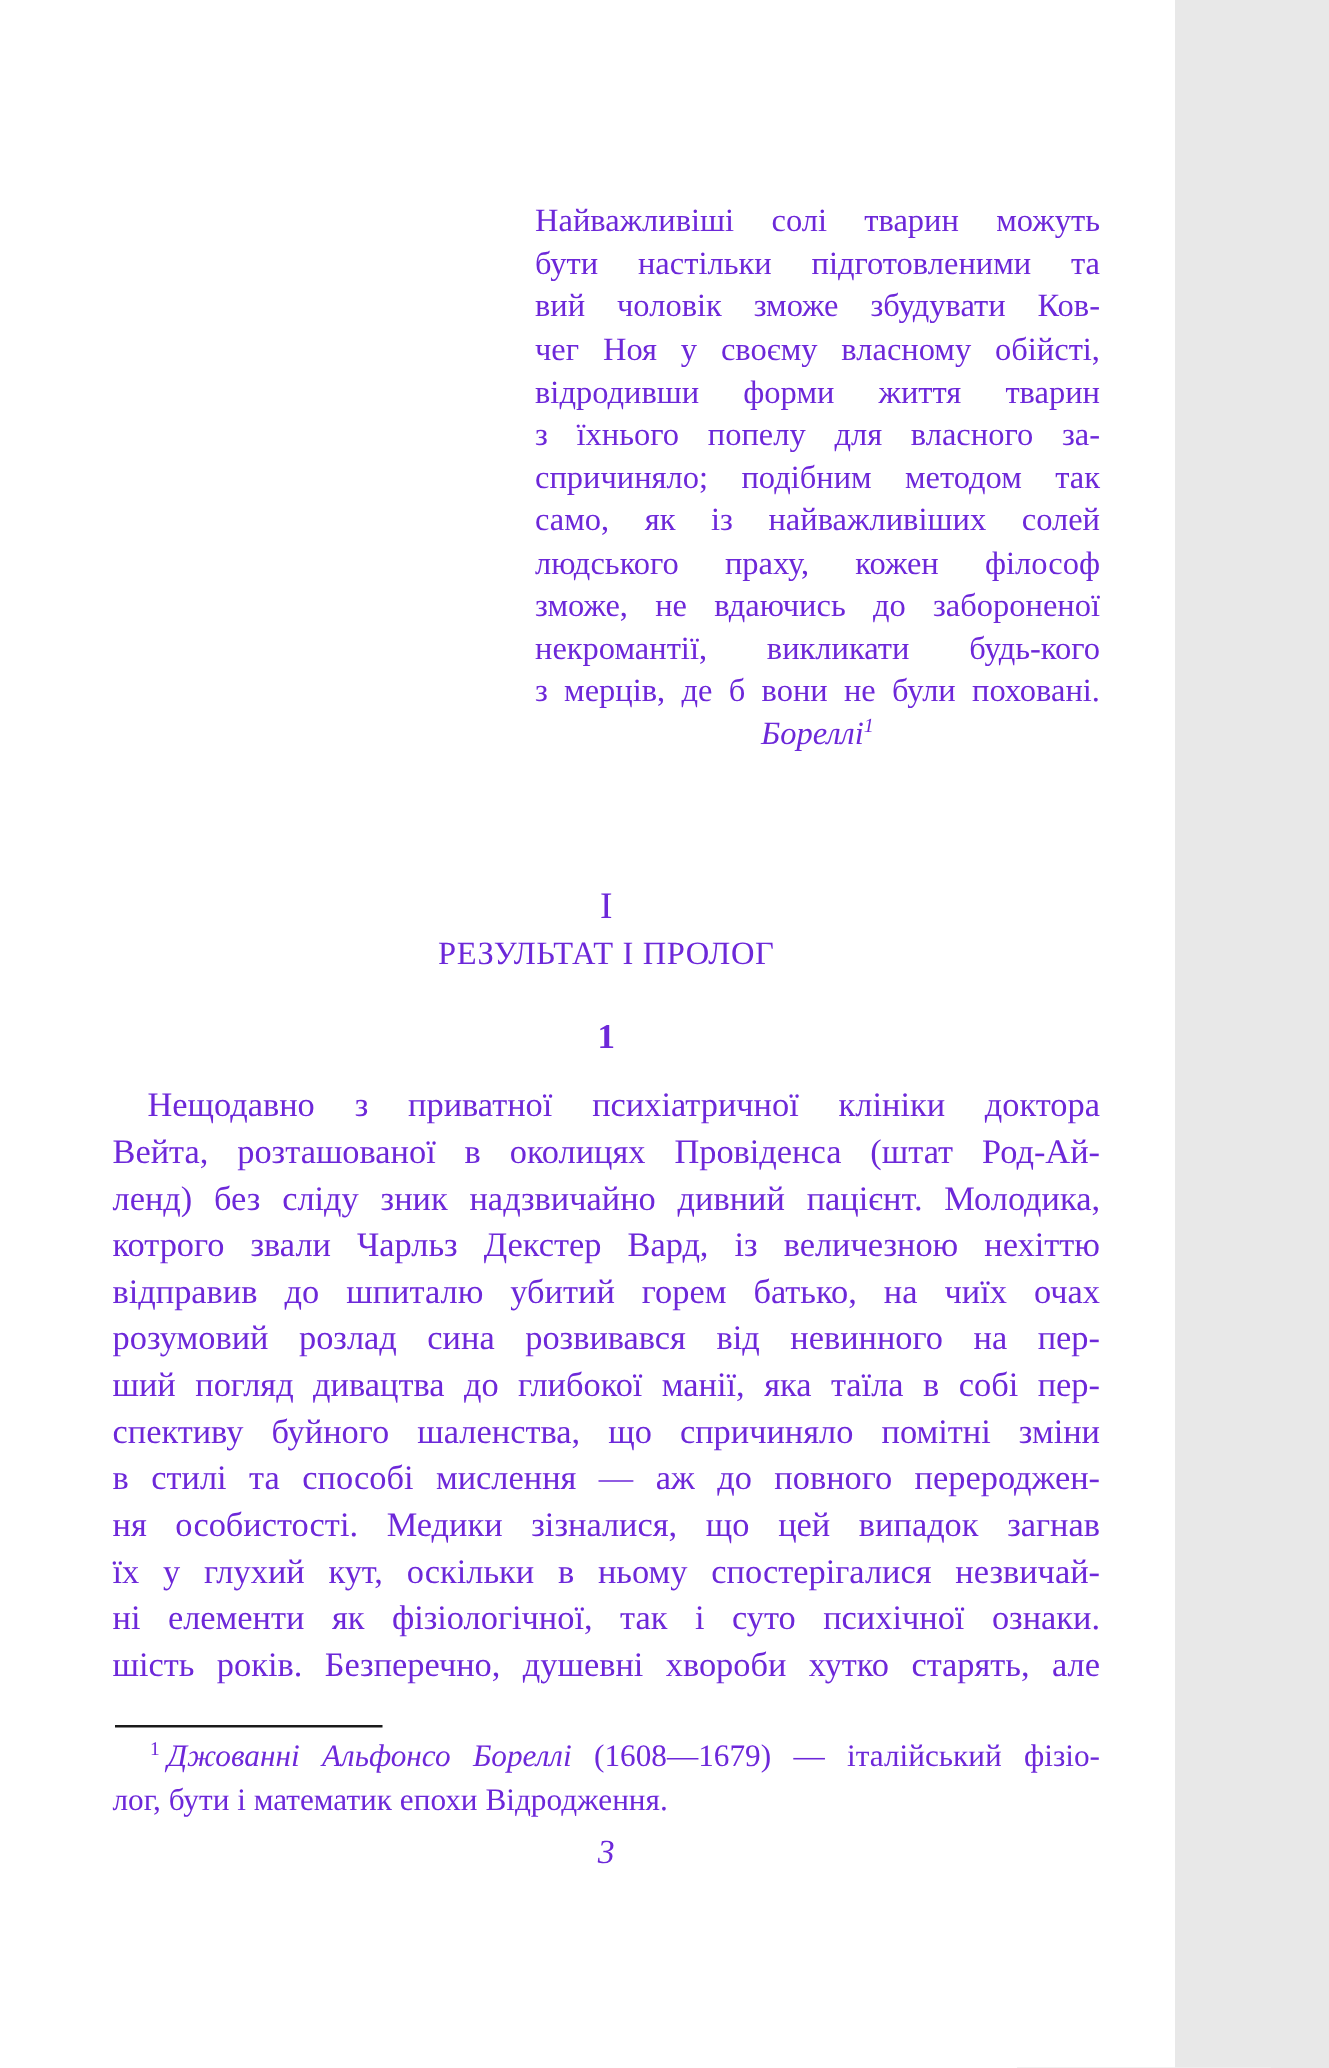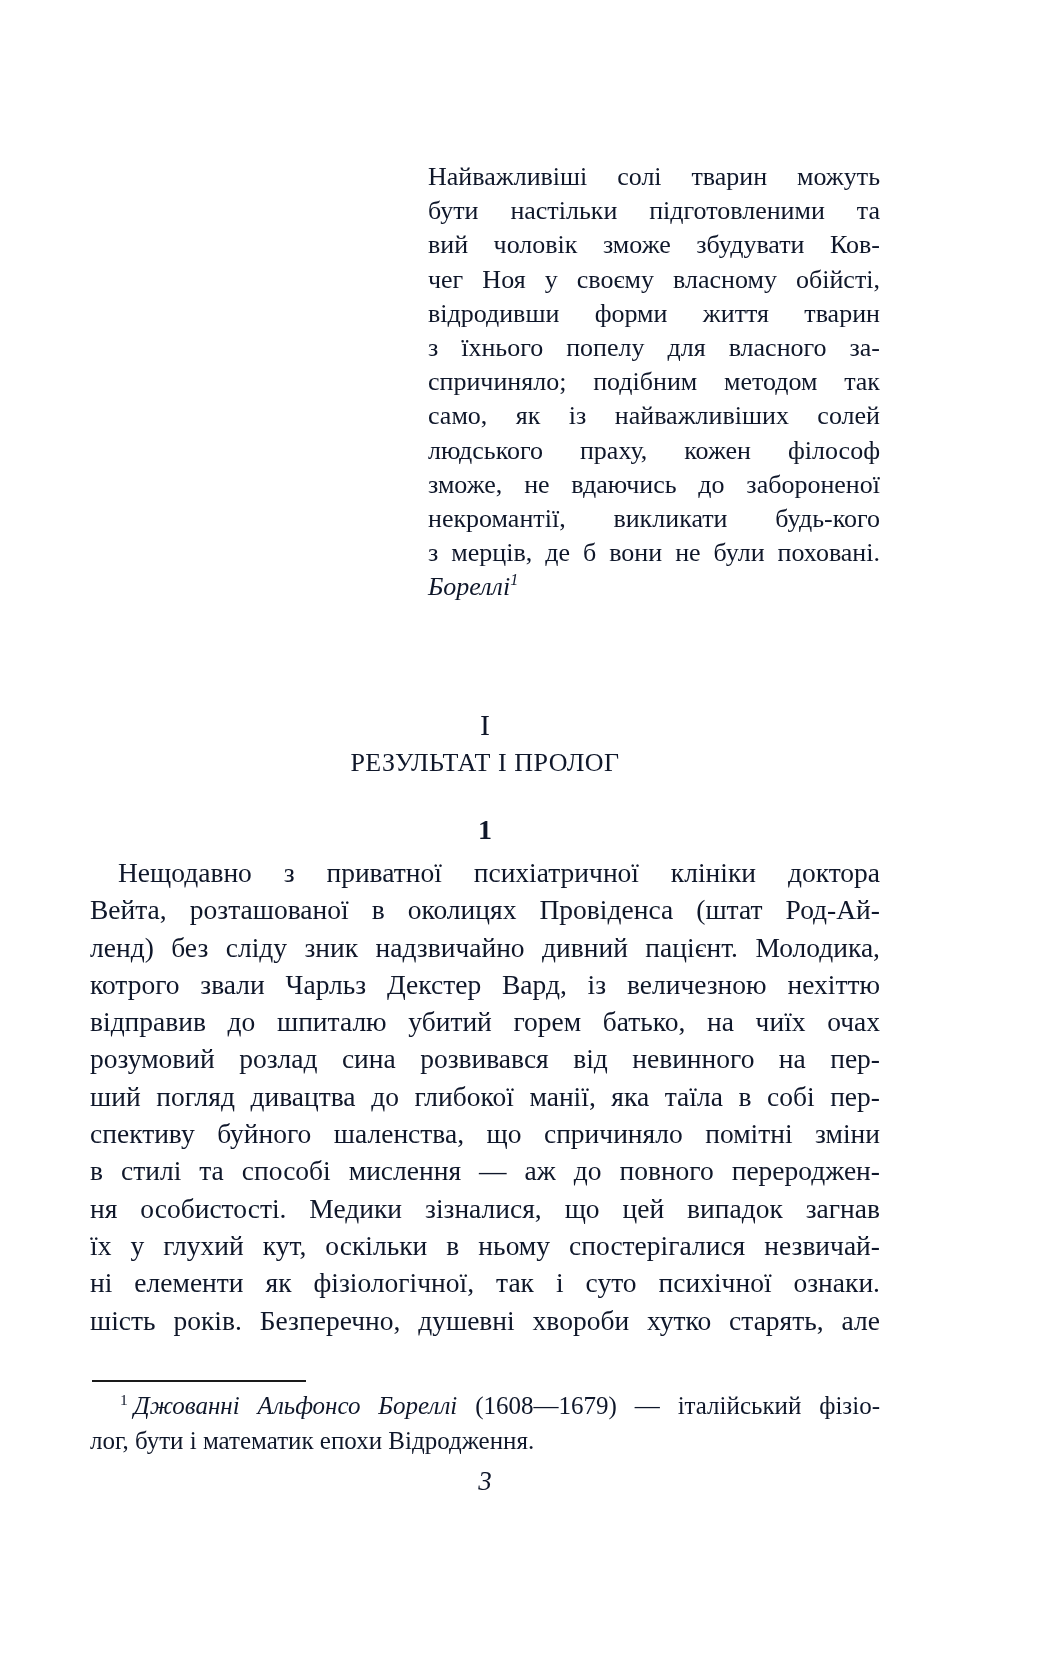--- a/index.html
+++ b/index.html
@@ -1,54 +1,54 @@
 <!DOCTYPE html>
 <html><head>
 <meta charset="utf-8">
 <style>
   html,body{margin:0;padding:0;background:#e8e8e8;}
   .page{
     position:relative;
-    width:1063px;height:1654px;
+    width:940px;height:1654px;
     background:#ffffff;
     font-family:"Liberation Serif","DejaVu Serif",serif;
-    color:#0f172a;
+    color:#6d28d9;
     overflow:hidden;
   }
   
   .epigraph{
     position:absolute;left:428px;top:160px;width:452px;
     font-size:26px;line-height:34.2px;
   }
   .epigraph .line{
     text-align:justify;
     text-align-last:justify;
     white-space:normal;
   }
   .epigraph .attribution{
-    text-align:left;
+    text-align:center;
     font-style:italic;
     line-height:34.2px;
   }
   sup{font-size:0.62em;line-height:0;vertical-align:super;}
   
   .center-block{position:absolute;left:90px;width:790px;text-align:center;}
   .chapter-number{top:708px;font-size:30px;}
   .chapter-title{top:748px;font-size:26px;letter-spacing:0.5px;}
   .section-number{top:814px;font-size:28px;font-weight:bold;}
   
   .body-text{
     position:absolute;left:90px;top:854px;width:790px;
     font-size:27.5px;line-height:37.3px;
   }
   .body-text .line{
     text-align:justify;
     text-align-last:justify;
   }
-  .body-text .line.indent{text-indent:28px;}
+  .body-text .line.indent{text-indent:28px;margin-top:11px;}
   
   .footnote-separator{
     position:absolute;left:92px;top:1380px;width:214px;height:2px;
     background:#1a1a1a;
   }
   .footnote{
     position:absolute;left:90px;top:1388px;width:790px;
     font-size:25px;line-height:35px;
   }
   .footnote .fline1{

